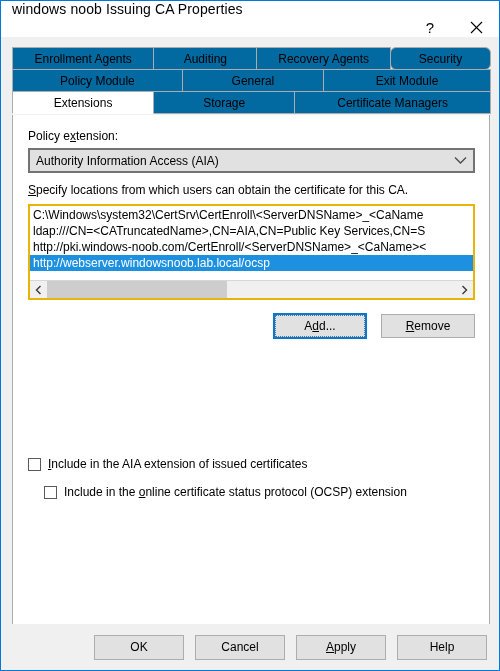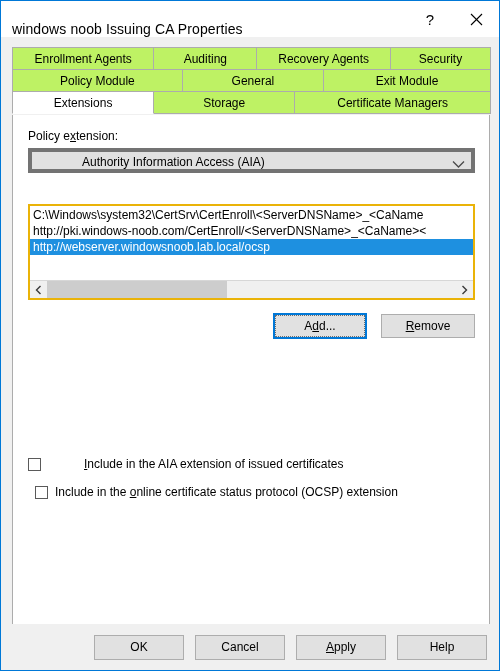--- a/index.html
+++ b/index.html
@@ -28,22 +28,23 @@
     display: flex;
     flex-direction: column;
   }
 
   
   .titlebar {
     height: 36px;
     min-height: 36px;
     background: #ffffff;
     display: flex;
-    align-items: flex-end;
+    align-items: flex-start;
     position: relative;
+    flex-direction: column;
   }
   .title-text {
     margin-left: 11px;
     font-size: 14px;
     color: #000000;
     white-space: nowrap;
     letter-spacing: 0.1px;
   }
   .title-buttons {
     margin-left: auto;
@@ -80,21 +81,21 @@
   }
   .tabrow {
     display: flex;
     height: 23px;
     position: relative;
   }
   .tabrow + .tabrow { margin-top: -1px; }
   .tab {
     box-sizing: border-box;
     height: 23px;
-    background: #bef264;
+    background: #0369a1;
     border: 1px solid #acacac;
     display: flex;
     align-items: center;
     justify-content: center;
     font-size: 12px;
     color: #000000;
     cursor: default;
     white-space: nowrap;
     margin-right: -1px;
     position: relative;
@@ -102,21 +103,21 @@
   .tab.active {
     background: #ffffff;
     border-bottom: 1px solid #ffffff;
     z-index: 5;
   }
 
   
   .r1-c1 { width: 148px; }
   .r1-c2 { width: 108px; }
   .r1-c3 { width: 140px; }
-  .r1-c4 { width: 105px; }
+  .r1-c4 { width: 105px; border-radius: 6px; }
   
   .r2-c1 { width: 148px; }
   .r2-c2 { width: 178px; }
   .r2-c3 { width: 175px; }
   
   .r3-c1 { width: 148px; }
   .r3-c2 { width: 148px; }
   .r3-c3 { width: 205px; }
 
   
@@ -145,25 +146,24 @@
 
   
   .combo {
     position: absolute;
     left: 15px;
     top: 33px;
     width: 447px;
     height: 25px;
     box-sizing: border-box;
     background: #e1e1e1;
-    border: 4px solid #737373;
-    display: flex;
-    align-items: flex-end;
-    cursor: default;
-    padding-left: 44px;
+    border: 2px solid #737373;
+    display: flex;
+    align-items: center;
+    cursor: default;
   }
   .combo-value {
     flex: 1;
     padding-left: 6px;
     font-size: 12px;
     color: #000000;
     white-space: nowrap;
     overflow: hidden;
   }
   .combo-arrow {
@@ -284,22 +284,22 @@
   }
 
   
   .checkrow {
     position: absolute;
     display: flex;
     align-items: center;
     cursor: default;
     white-space: nowrap;
   }
-  .cb-aia  { left: 15px; top: 342px; gap: 36px; }
-  .cb-ocsp { left: 22px; top: 370px; }
+  .cb-aia  { left: 15px; top: 342px; }
+  .cb-ocsp { left: 31px; top: 370px; }
   .checkbox {
     width: 13px;
     height: 13px;
     box-sizing: border-box;
     border: 1px solid #5a5a5a;
     background: #ffffff;
     margin-right: 7px;
     flex: none;
   }
   .check-label { font-size: 12px; color: #000000; }
@@ -393,24 +393,26 @@
 
       <div class="combo">
         <div class="combo-value">Authority Information Access (AIA)</div>
         <div class="combo-arrow">
           <svg width="13" height="9" viewBox="0 0 13 9" aria-hidden="true">
             <polyline points="1,1.5 6.5,7 12,1.5" fill="none" stroke="#4a4a4a" stroke-width="1.3"></polyline>
           </svg>
         </div>
       </div>
 
+      <div class="lbl lbl-specify"><u class="acc">S</u><span>pecify locations from which users can obtain the certificate for this CA.</span></div>
 
       <div class="listbox">
         <div class="list-items">
           <div class="list-item">C:\Windows\system32\CertSrv\CertEnroll\&lt;ServerDNSName&gt;_&lt;CaName</div>
+          <div class="list-item">ldap:///CN=&lt;CATruncatedName&gt;,CN=AIA,CN=Public Key Services,CN=S</div>
           <div class="list-item">http://pki.windows-noob.com/CertEnroll/&lt;ServerDNSName&gt;_&lt;CaName&gt;&lt;</div>
           <div class="list-item selected">http://webserver.windowsnoob.lab.local/ocsp</div>
         </div>
         <div class="hscroll">
           <div class="hs-btn">
             <svg width="7" height="10" viewBox="0 0 7 10" aria-hidden="true">
               <polyline points="5.5,1 1.5,5 5.5,9" fill="none" stroke="#3a3a3a" stroke-width="1.4"></polyline>
             </svg>
           </div>
           <div class="hs-track">

